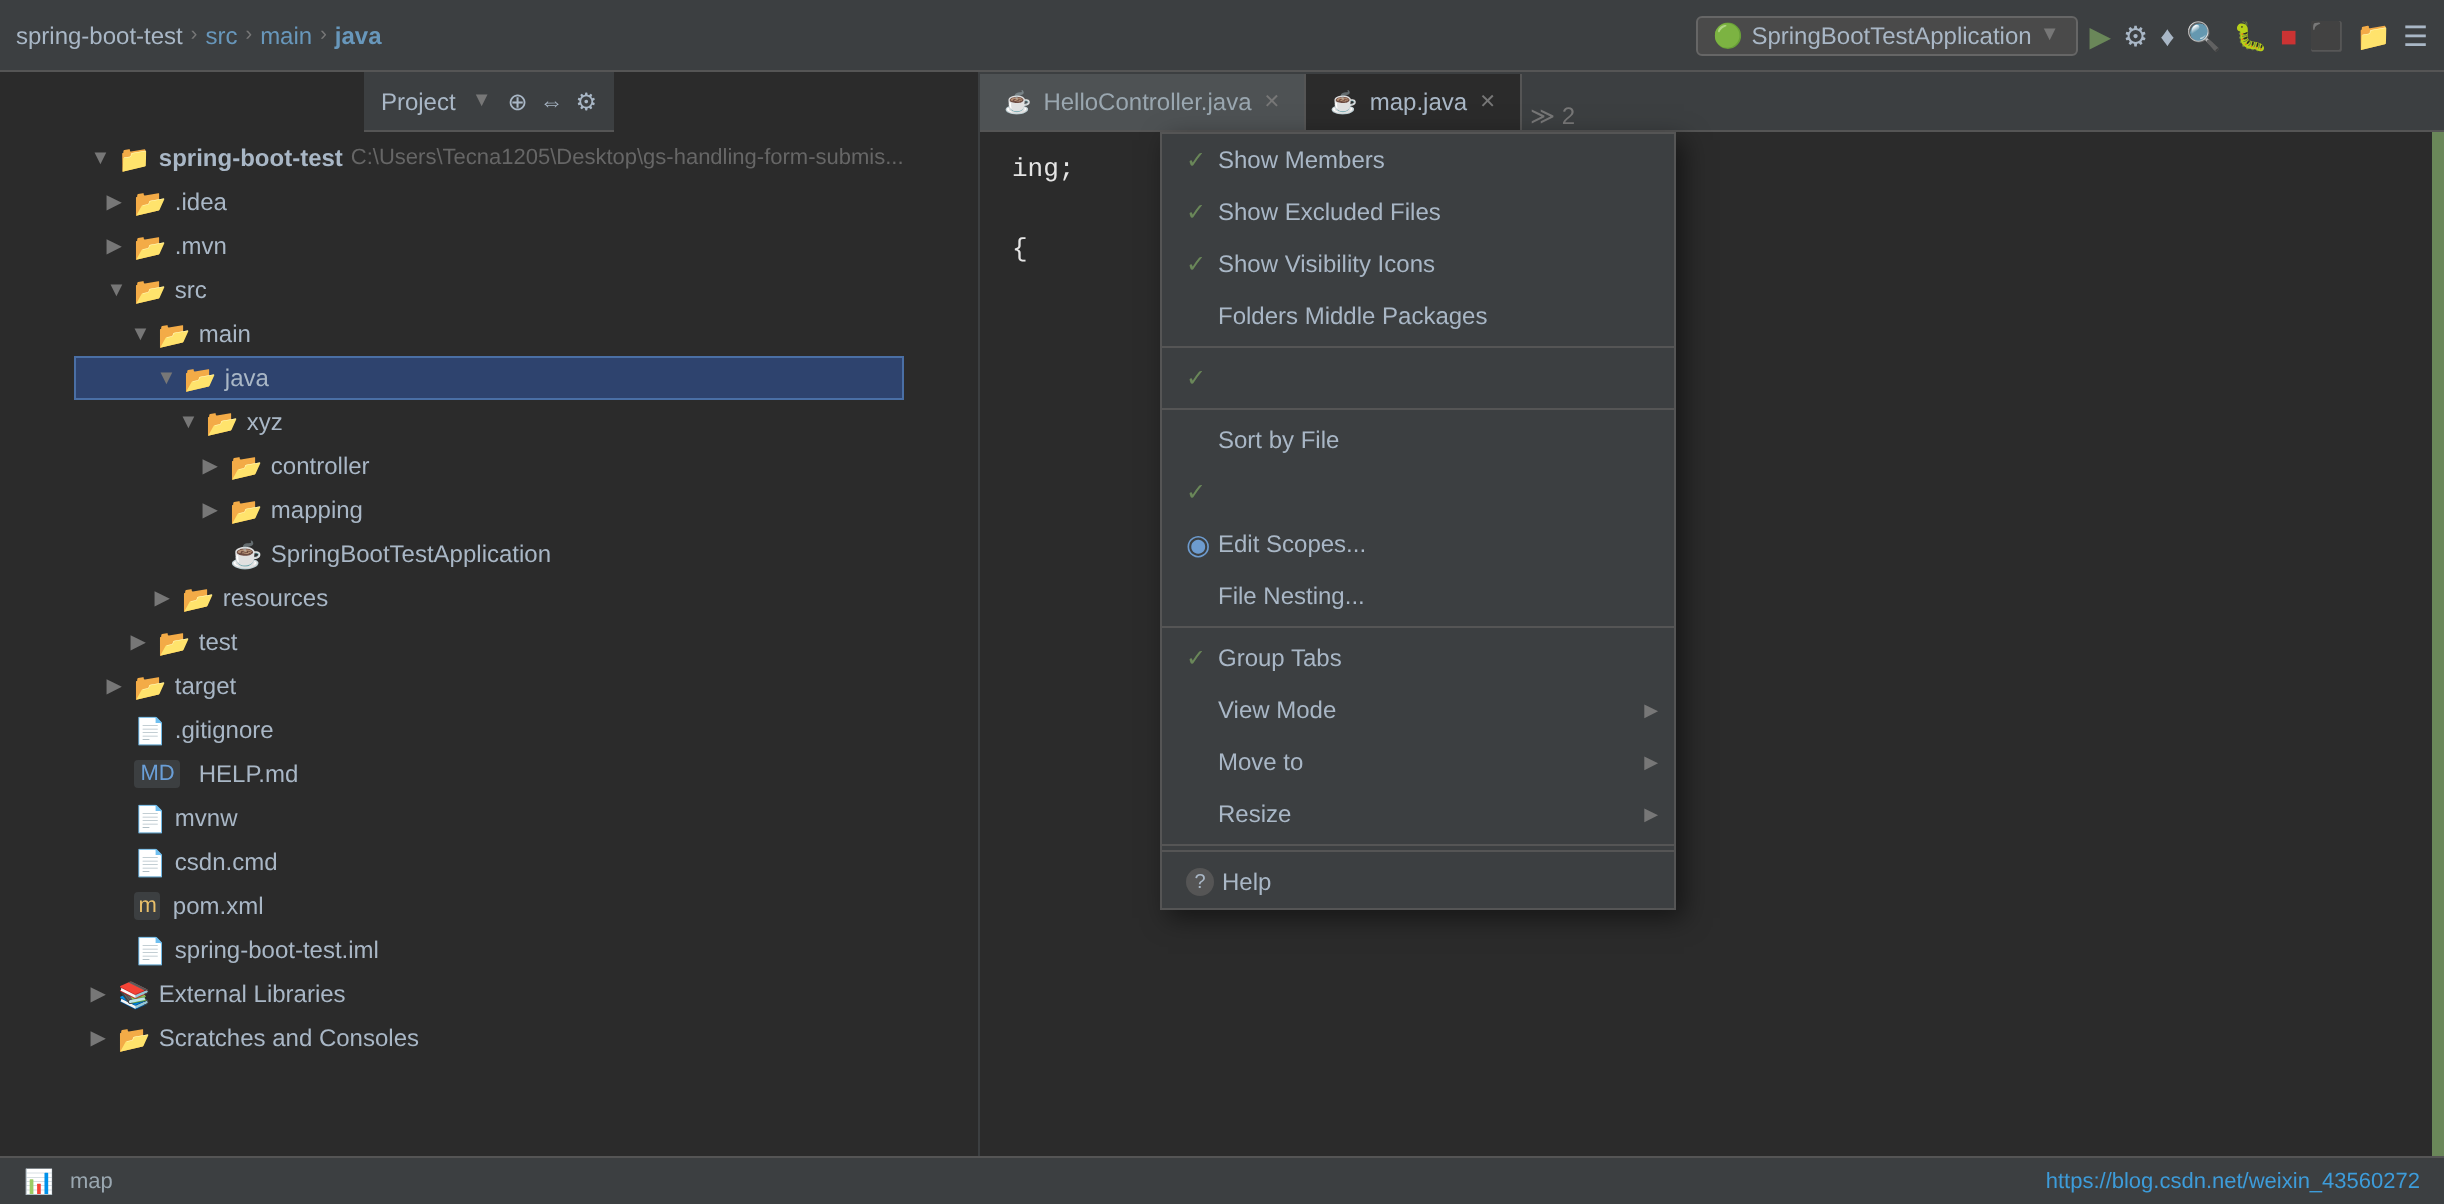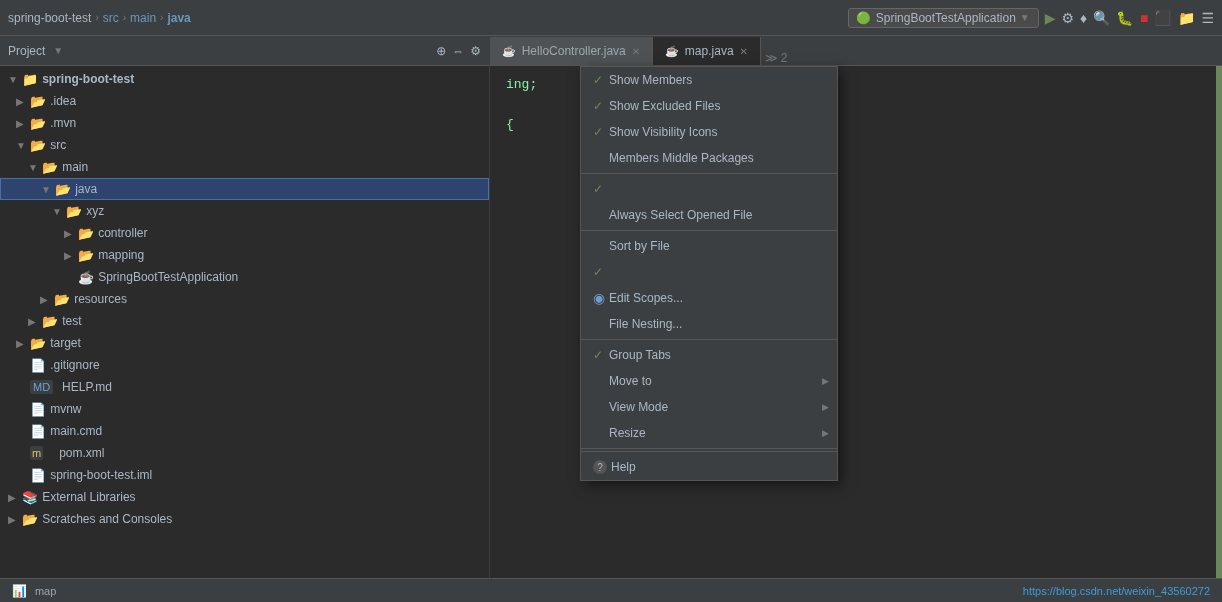--- a/index.html
+++ b/index.html
@@ -58,20 +58,21 @@
       height: calc(602px - 36px - 24px);
     }
 
     
     .sidebar {
       width: 490px;
       background: #2b2b2b;
       border-right: 1px solid #3c3f41;
       display: flex;
       flex-direction: column;
+      align-items: center;
     }
     .sidebar-header {
       height: 30px;
       background: #3c3f41;
       display: flex;
       align-items: center;
       padding: 0 8px;
       gap: 8px;
       border-bottom: 1px solid #555;
     }
@@ -141,21 +142,21 @@
     .editor-content {
       flex: 1;
       background: #2b2b2b;
       padding: 8px 16px;
       font-family: 'Courier New', monospace;
       font-size: 13px;
       color: #a9b7c6;
       position: relative;
     }
     .code-line { height: 20px; display: flex; align-items: center; }
-    .code-punctuation { color: #86efac; }
+    .code-punctuation { color: #e5e5e5; }
     .editor-gutter {
       width: 6px;
       background: #6a8759;
       position: absolute;
       right: 0;
       top: 0;
       bottom: 0;
     }
 
     
@@ -282,20 +283,21 @@
         <span style="color:#a9b7c6;cursor:pointer;">⇔</span>
         <span style="color:#a9b7c6;cursor:pointer;">⚙</span>
       </div>
     </div>
     <div class="sidebar-tree">
 
       <div class="tree-item">
         <span class="tree-arrow">▼</span>
         <span class="tree-icon">📁</span>
         <span class="tree-item-label" style="color:#a9b7c6;font-weight:bold;">spring-boot-test</span>
+        <span class="tree-item-path">C:\Users\Tecna1205\Desktop\gs-handling-form-submis...</span>
       </div>
 
       <div class="tree-item indent-1">
         <span class="tree-arrow">▶</span>
         <span class="tree-icon folder">📂</span>
         <span class="tree-item-label">.idea</span>
       </div>
 
       <div class="tree-item indent-1">
         <span class="tree-arrow">▶</span>
@@ -377,27 +379,27 @@
 
       <div class="tree-item indent-1">
         <span class="tree-arrow" style="width:12px;"></span>
         <span class="tree-icon file">📄</span>
         <span class="tree-item-label">mvnw</span>
       </div>
 
       <div class="tree-item indent-1">
         <span class="tree-arrow" style="width:12px;"></span>
         <span class="tree-icon file">📄</span>
-        <span class="tree-item-label">main.cmd</span>
+        <span class="tree-item-label">csdn.cmd</span>
       </div>
 
       <div class="tree-item indent-1">
         <span class="tree-arrow" style="width:12px;"></span>
         <span class="tree-icon xml" style="color:#e8bf6a;font-size:11px;background:#3c3f41;padding:1px 2px;border-radius:2px;">m</span>
-        <span class="tree-item-label" style="margin-left:12px;">pom.xml</span>
+        <span class="tree-item-label" style="margin-left:2px;">pom.xml</span>
       </div>
 
       <div class="tree-item indent-1">
         <span class="tree-arrow" style="width:12px;"></span>
         <span class="tree-icon iml">📄</span>
         <span class="tree-item-label">spring-boot-test.iml</span>
       </div>
 
       <div class="tree-item">
         <span class="tree-arrow">▶</span>
@@ -448,29 +450,25 @@
   <div class="dropdown-item">
     <span class="dropdown-check">✓</span>
     <span class="dropdown-item-text">Show Excluded Files</span>
   </div>
   <div class="dropdown-item">
     <span class="dropdown-check">✓</span>
     <span class="dropdown-item-text">Show Visibility Icons</span>
   </div>
   <div class="dropdown-item">
     <span class="dropdown-check"></span>
-    <span class="dropdown-item-text">Members Middle Packages</span>
+    <span class="dropdown-item-text">Folders Middle Packages</span>
   </div>
   <div class="dropdown-divider"></div>
   <div class="dropdown-item">
     <span class="dropdown-check">✓</span>
-  </div>
-  <div class="dropdown-item">
-    <span class="dropdown-check"></span>
-    <span class="dropdown-item-text">Always Select Opened File</span>
   </div>
   <div class="dropdown-divider"></div>
   <div class="dropdown-item">
     <span class="dropdown-check"></span>
     <span class="dropdown-item-text">Sort by File</span>
   </div>
   <div class="dropdown-item">
     <span class="dropdown-check">✓</span>
   </div>
   <div class="dropdown-item">
@@ -478,28 +476,28 @@
     <span class="dropdown-item-text">Edit Scopes...</span>
   </div>
   <div class="dropdown-item">
     <span class="dropdown-check"></span>
     <span class="dropdown-item-text">File Nesting...</span>
   </div>
   <div class="dropdown-divider"></div>
   <div class="dropdown-item">
     <span class="dropdown-check">✓</span>
     <span class="dropdown-item-text">Group Tabs</span>
+  </div>
+  <div class="dropdown-item has-submenu">
+    <span class="dropdown-check"></span>
+    <span class="dropdown-item-text">View Mode</span>
   </div>
   <div class="dropdown-item has-submenu">
     <span class="dropdown-check"></span>
     <span class="dropdown-item-text">Move to</span>
-  </div>
-  <div class="dropdown-item has-submenu">
-    <span class="dropdown-check"></span>
-    <span class="dropdown-item-text">View Mode</span>
   </div>
   <div class="dropdown-item has-submenu">
     <span class="dropdown-check"></span>
     <span class="dropdown-item-text">Resize</span>
   </div>
   <div class="dropdown-divider"></div>
   <div class="dropdown-divider"></div>
   <div class="dropdown-item">
     <span class="dropdown-help">?</span>
     <span class="dropdown-item-text" style="margin-left:4px;">Help</span>

